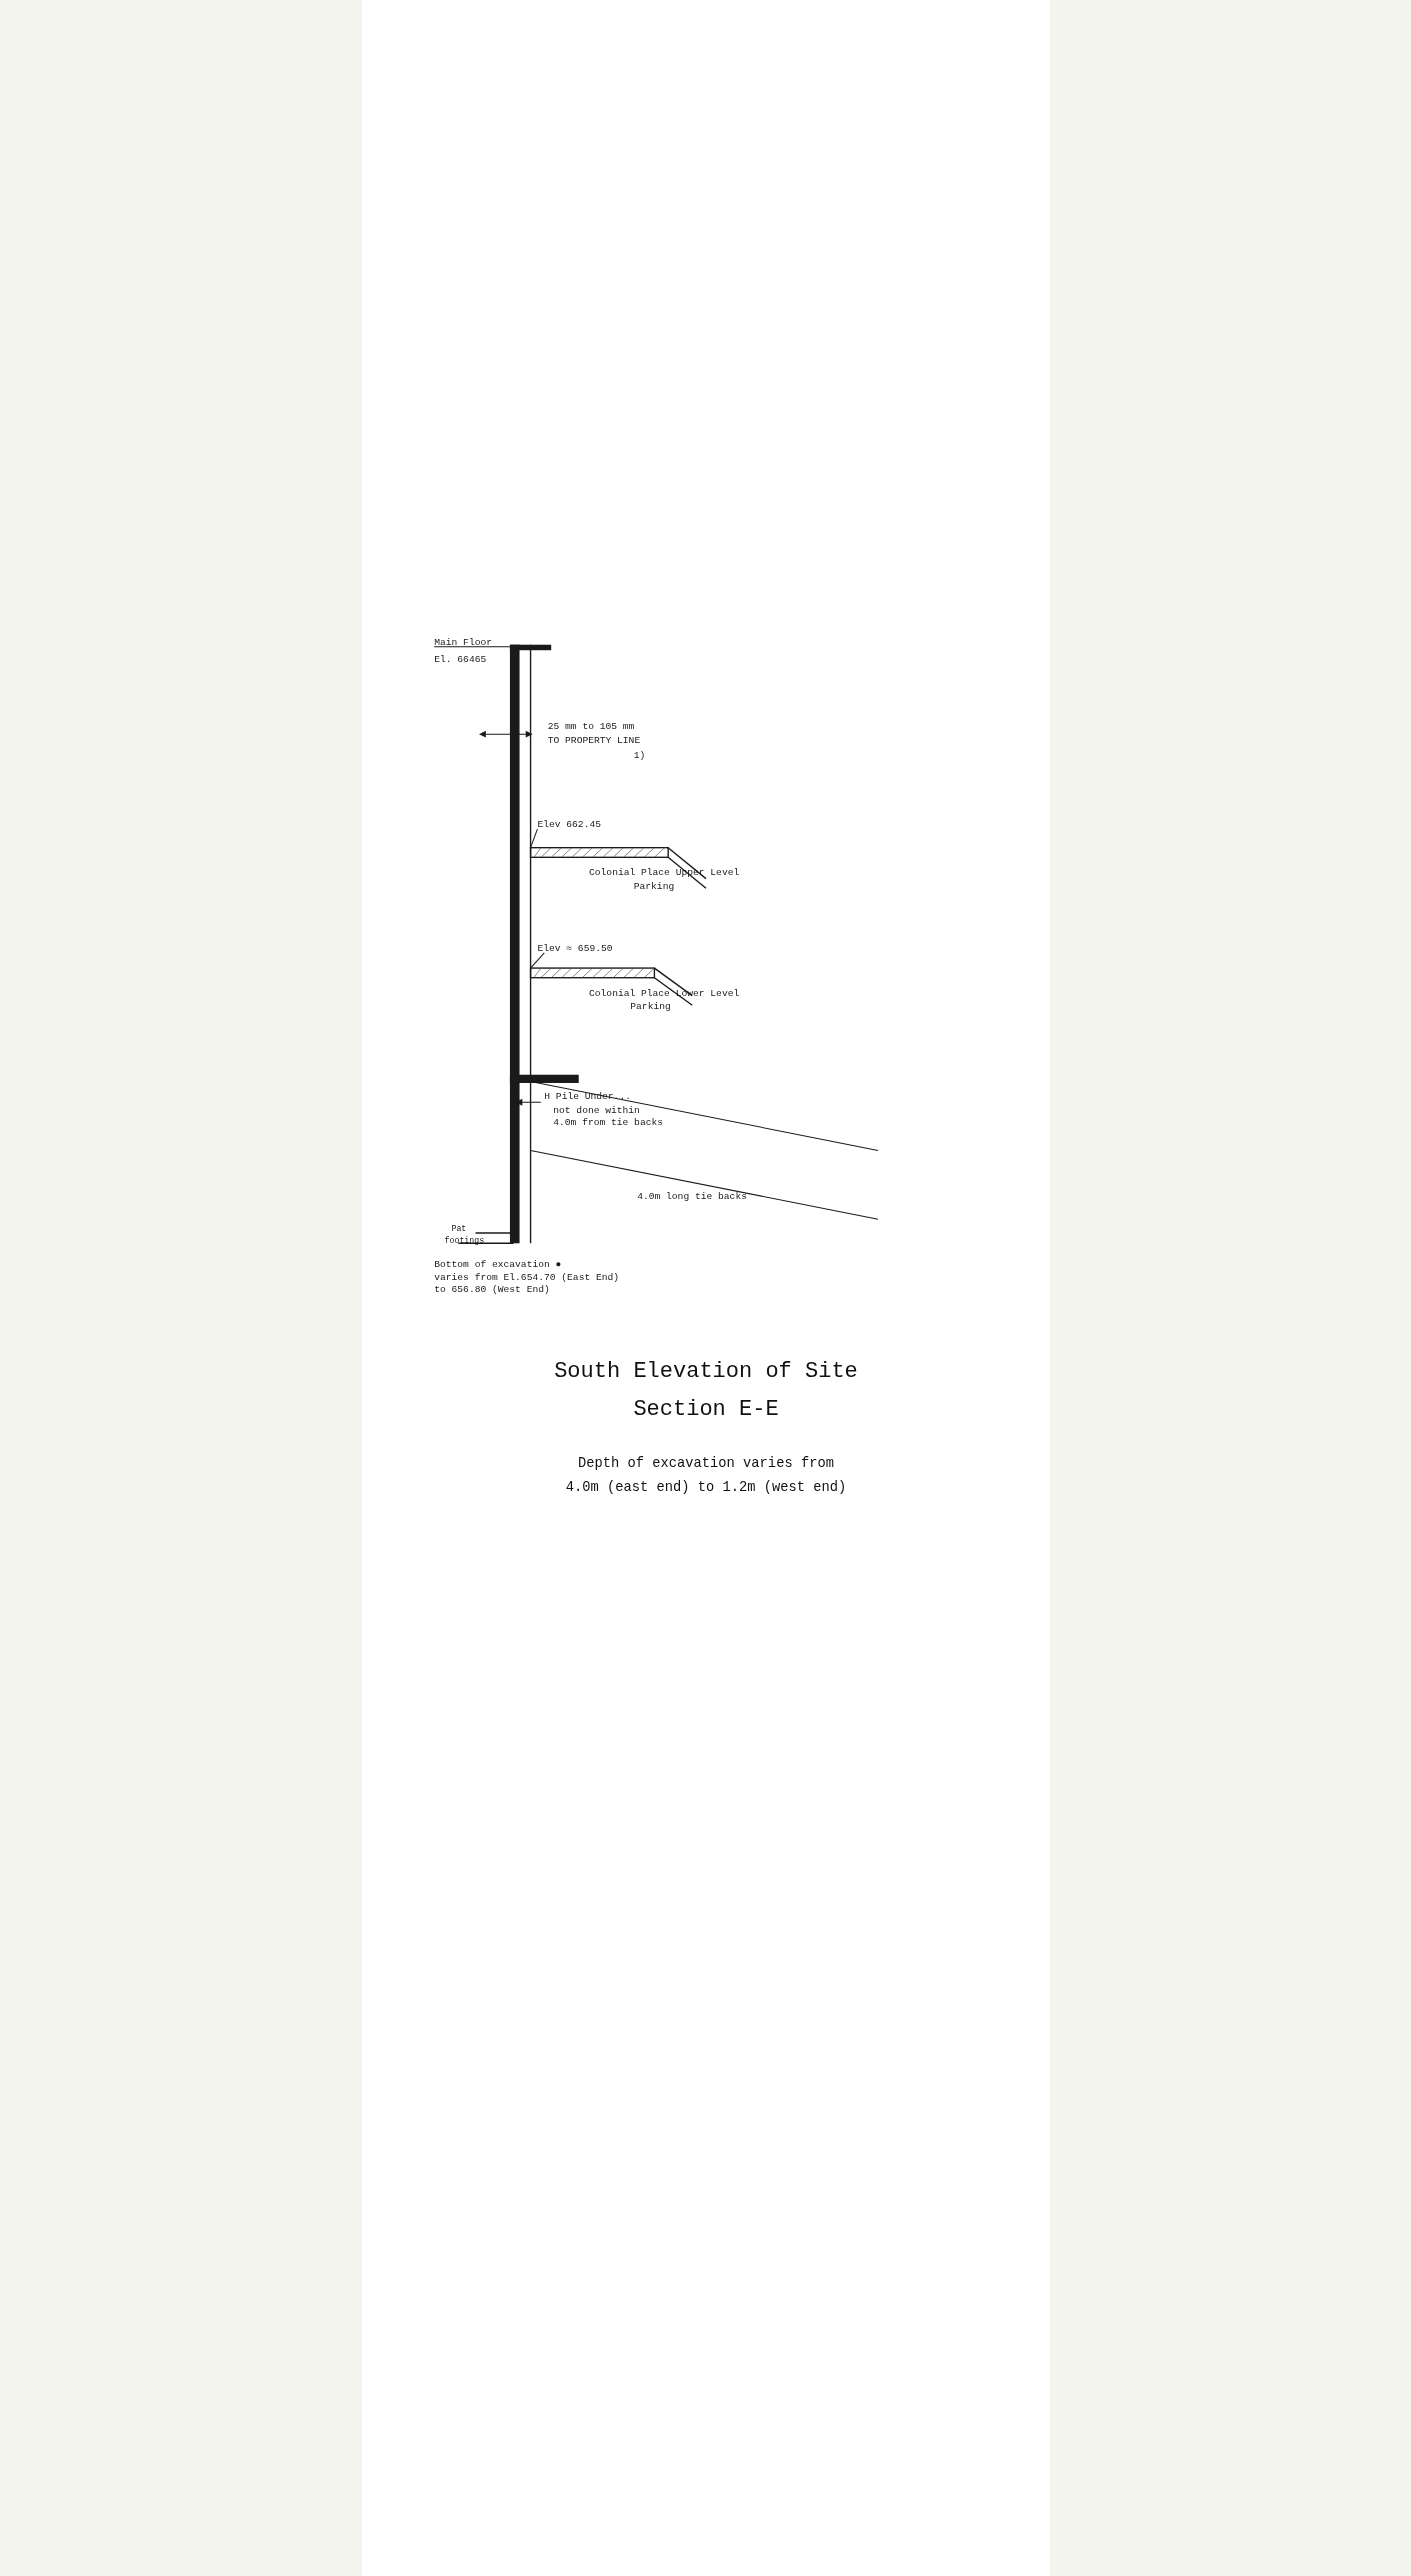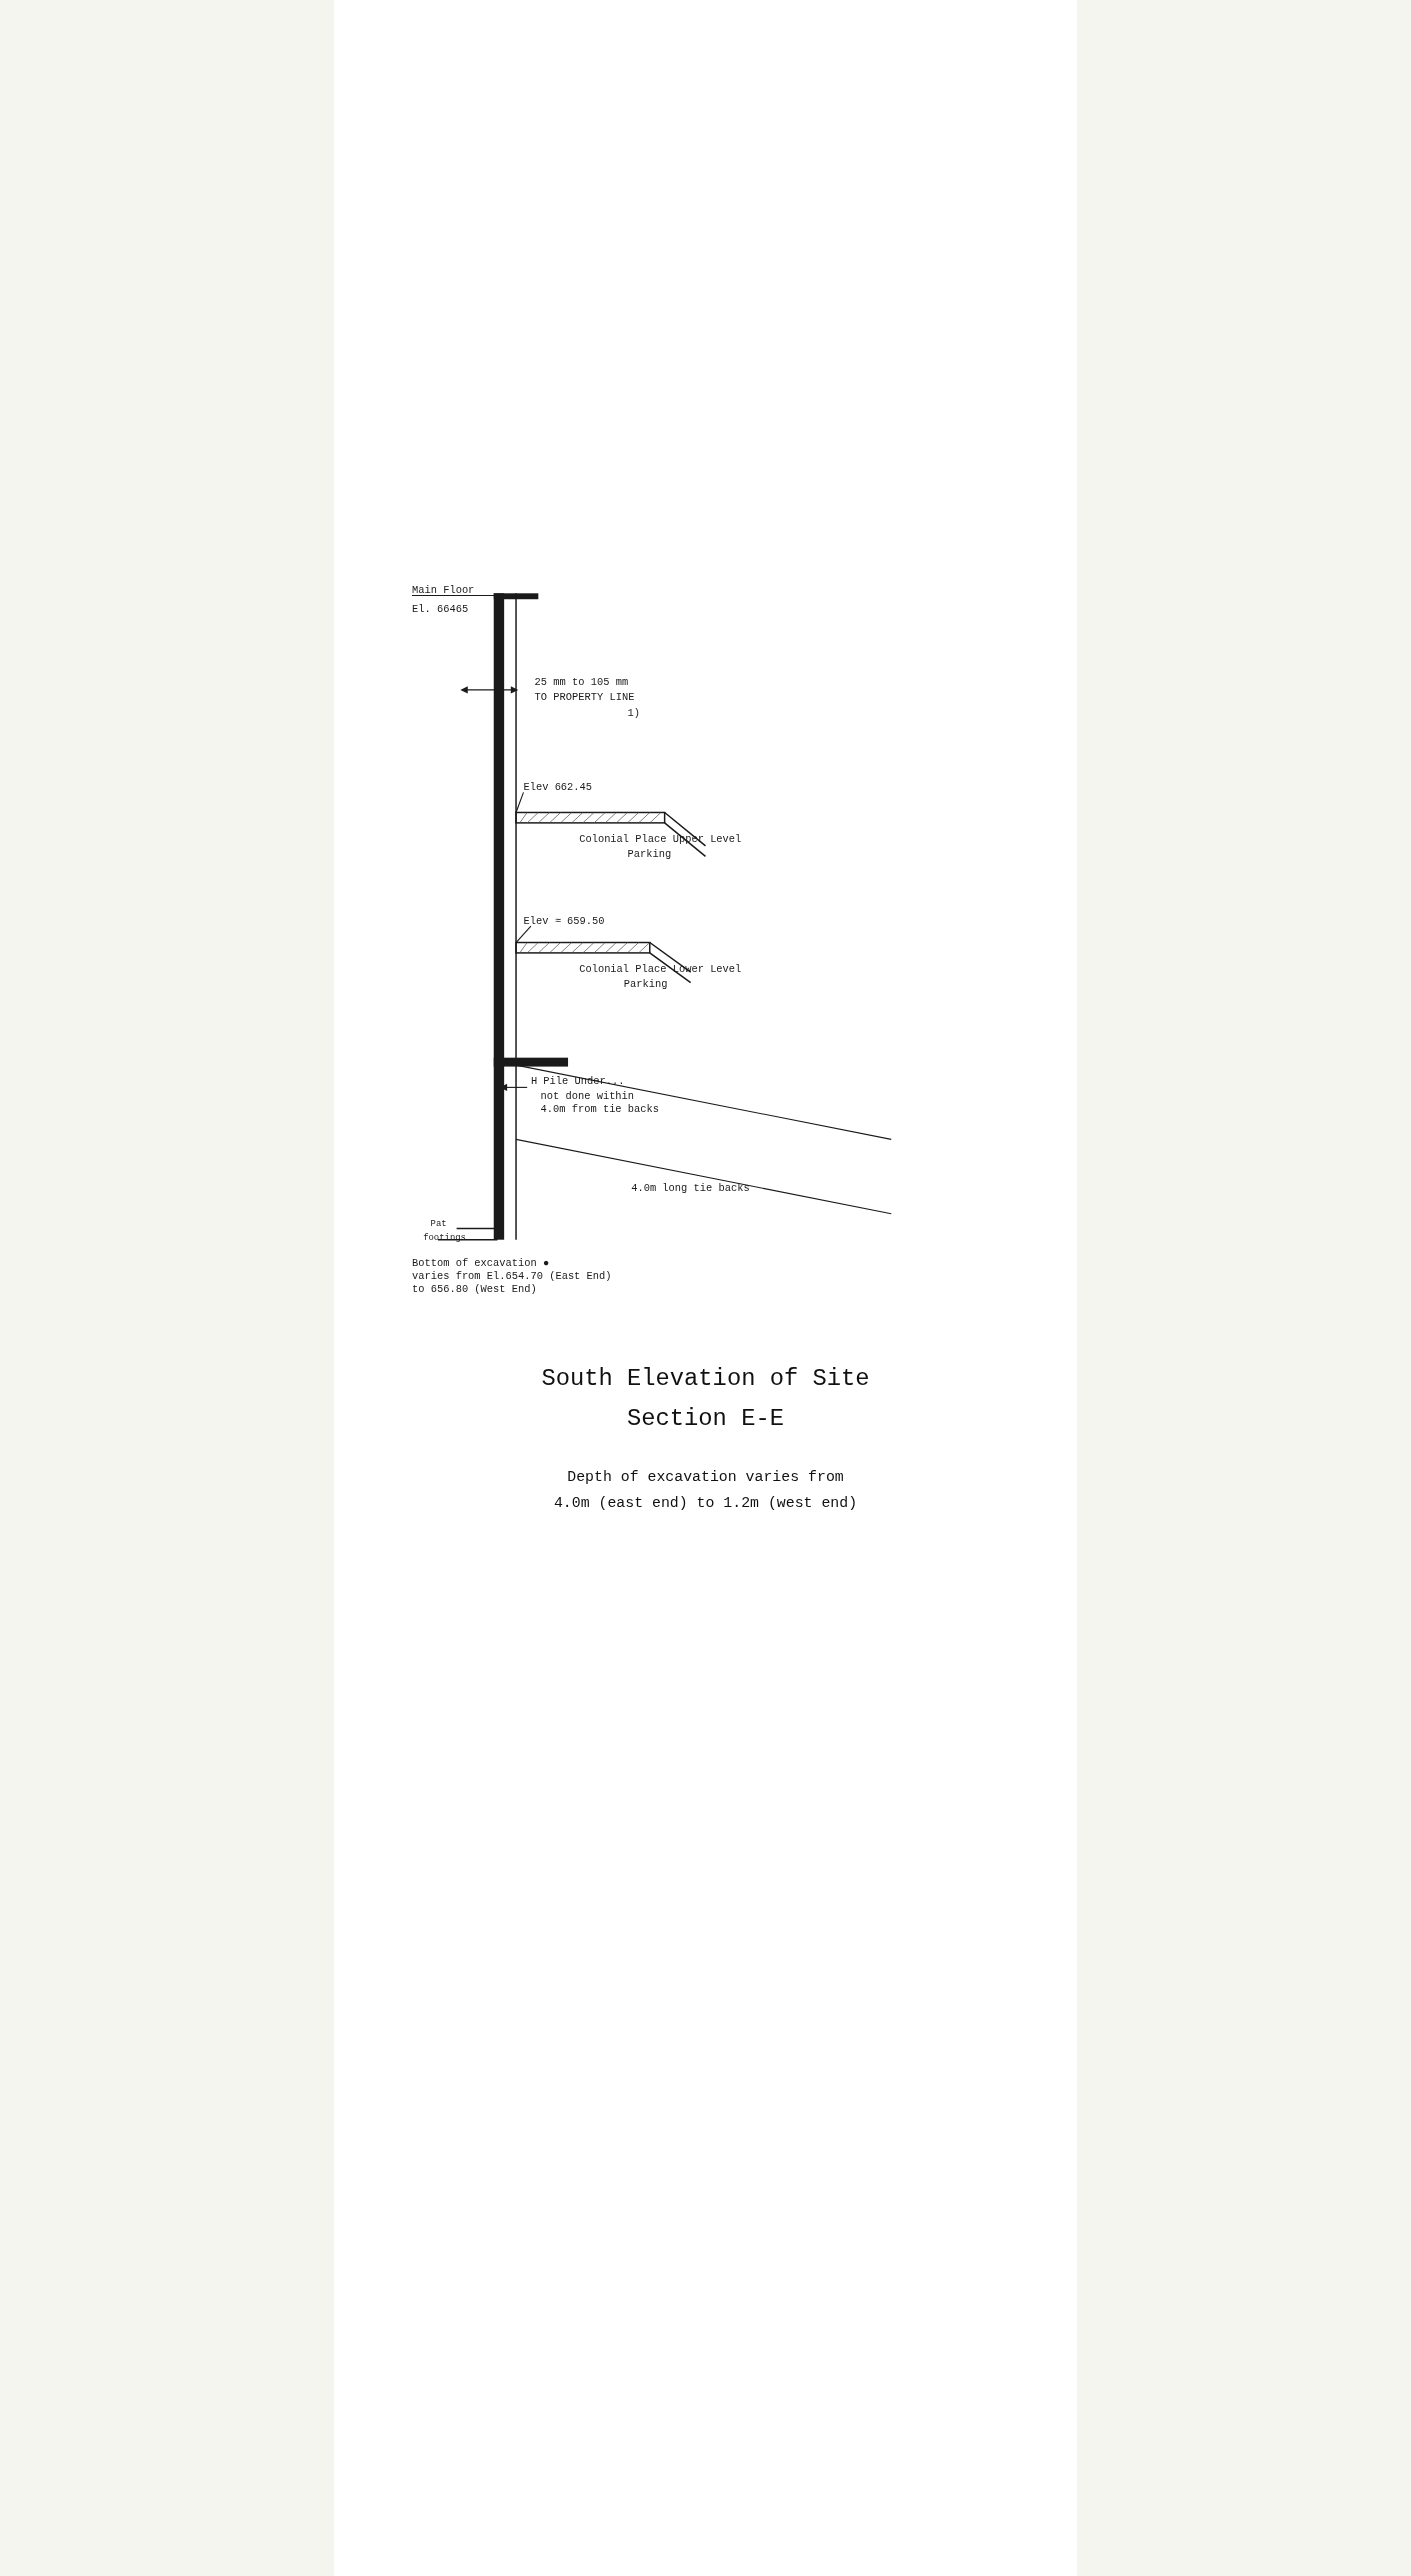--- a/index.html
+++ b/index.html
@@ -6,21 +6,21 @@
     body {
       background: #f5f5f0;
       width: 1411px;
       min-height: 2576px;
       display: flex;
       justify-content: center;
       align-items: flex-start;
       font-family: 'Courier New', monospace;
     }
     .page {
-      width: 743px;
+      width: 688px;
       min-height: 2576px;
       background: #ffffff;
       position: relative;
       overflow: hidden;
     }
     svg {
       position: absolute;
       top: 0;
       left: 0;
       width: 100%;

